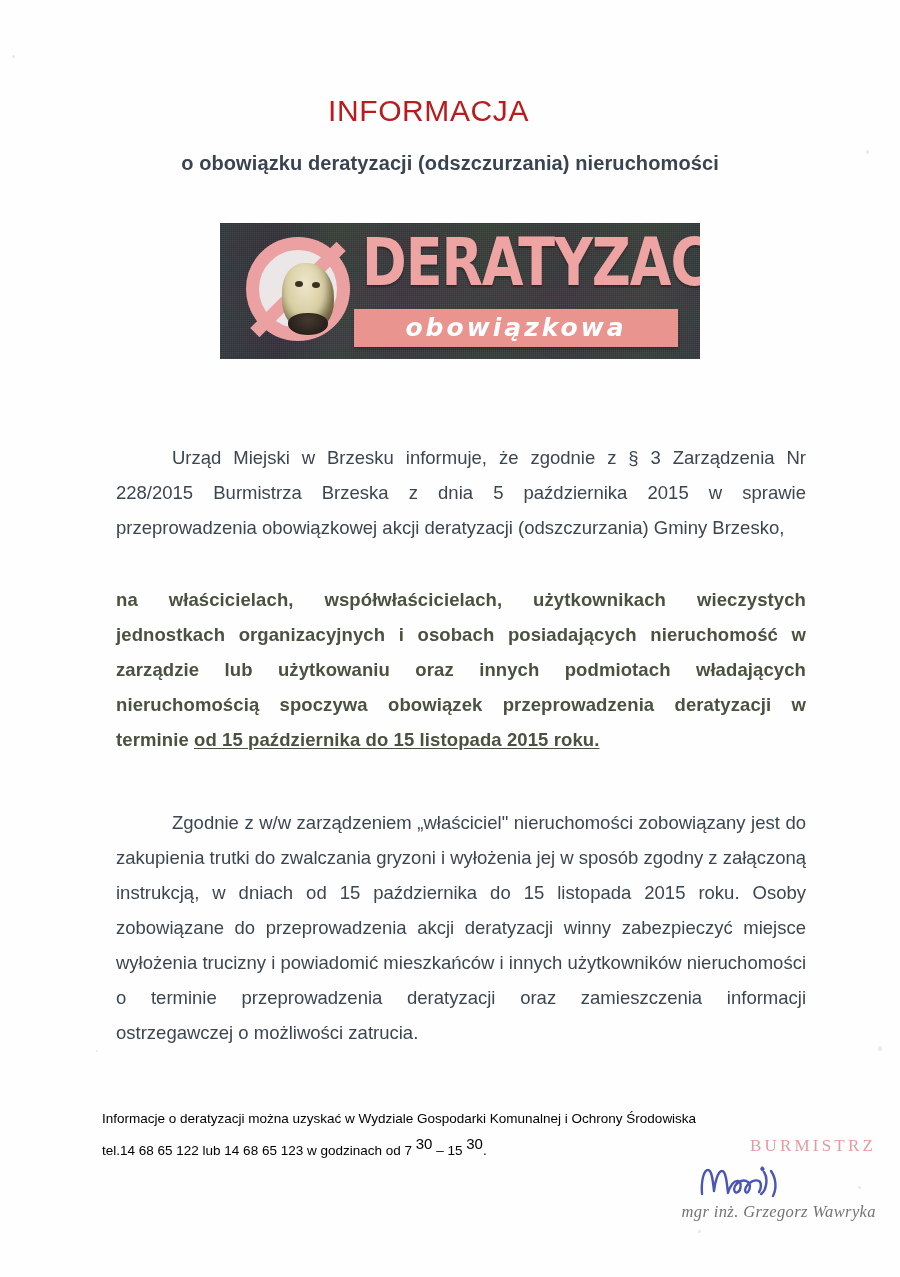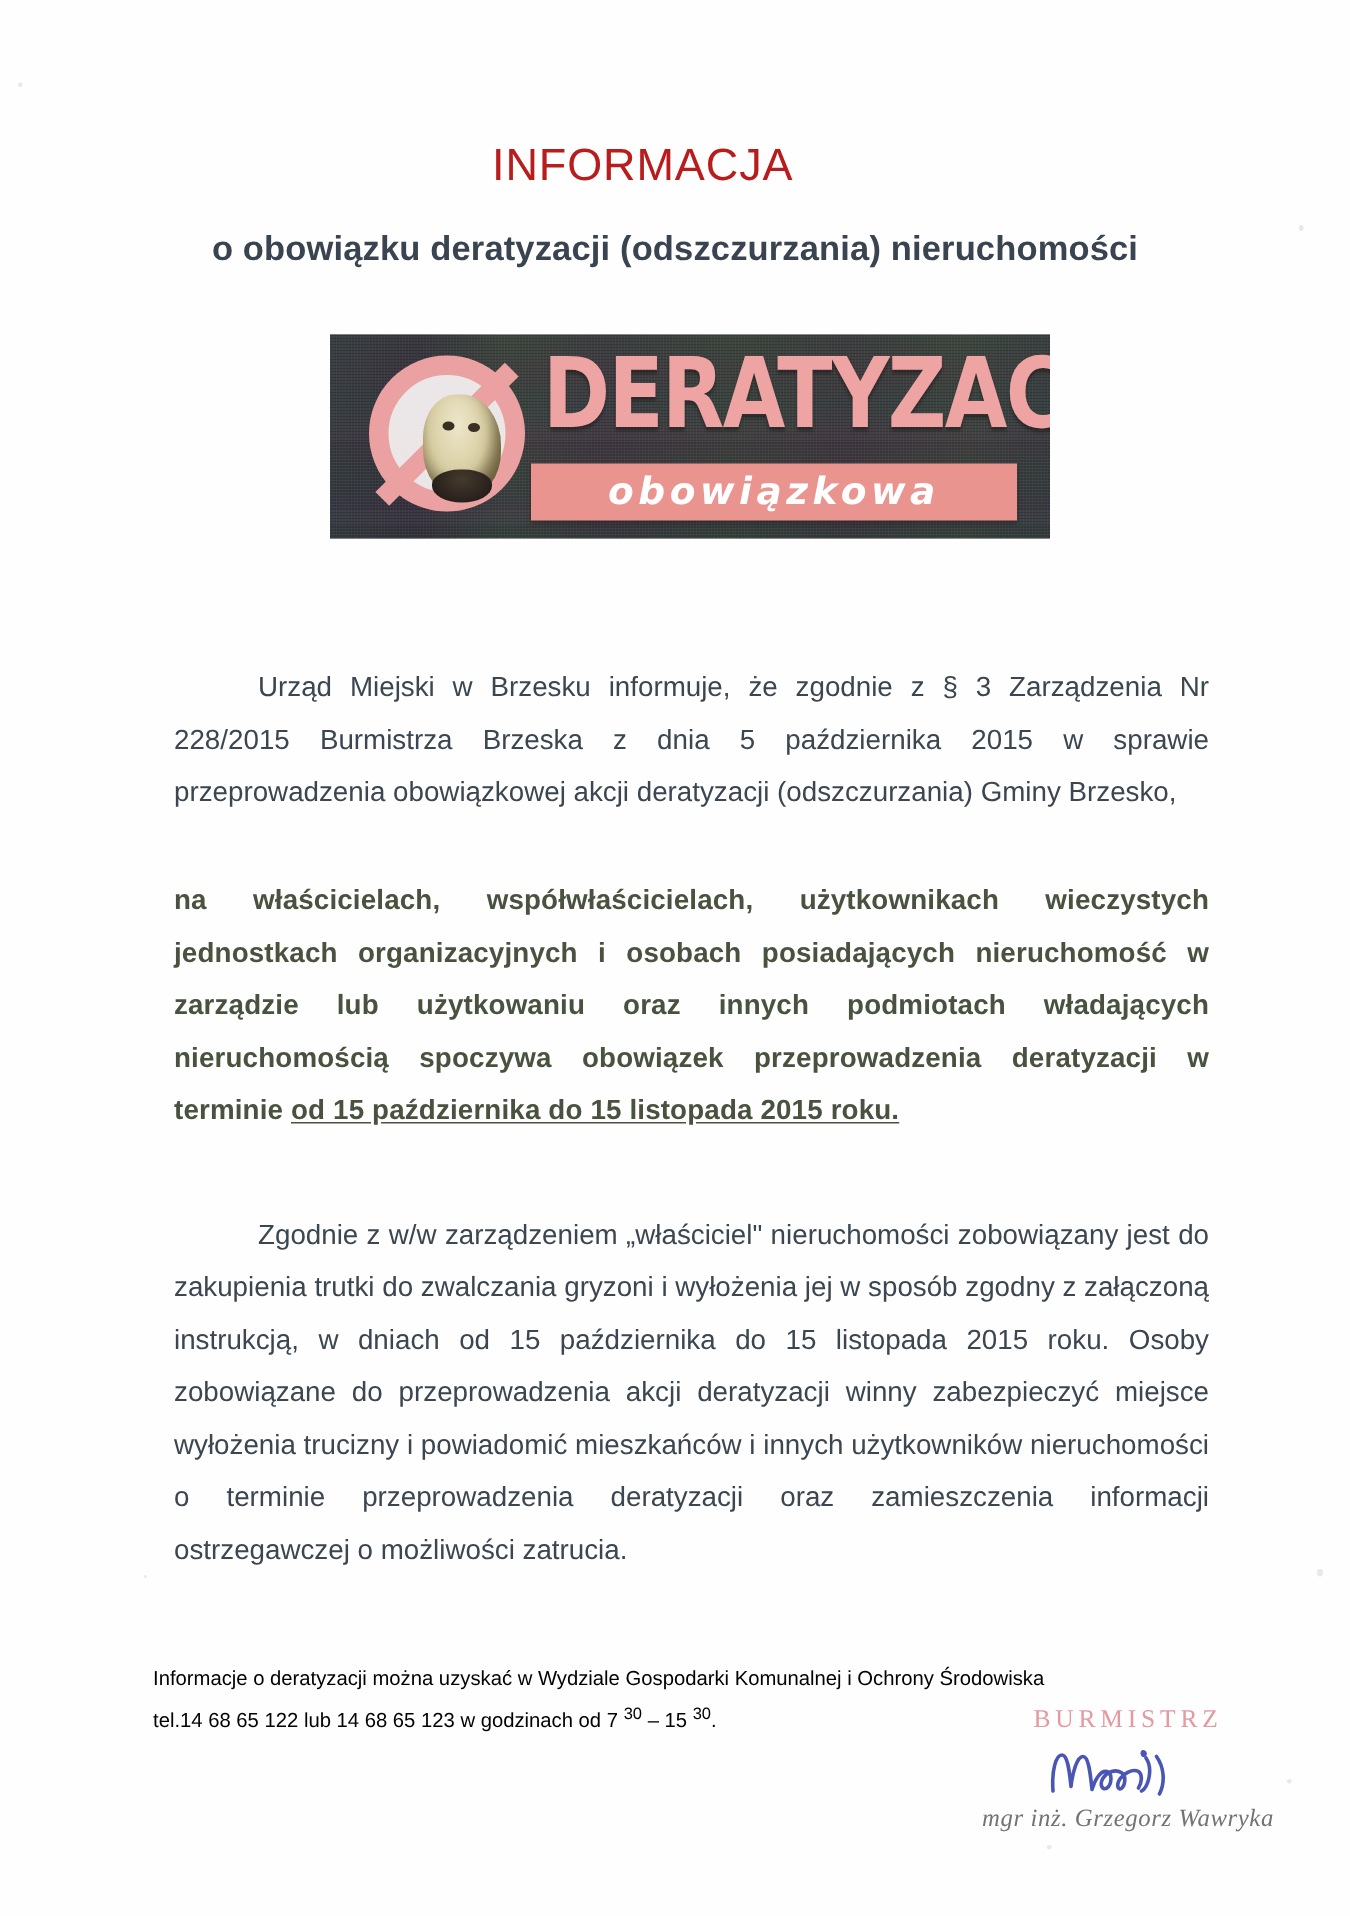--- a/index.html
+++ b/index.html
@@ -35,21 +35,21 @@
     font-weight: normal;
     letter-spacing: 0.6px;
     color: #b91c1c;
   }
   .doc-subtitle {
     position: absolute;
     left: 0;
     top: 152px;
     width: 900px;
     text-align: center;
-    font-size: 23px;
+    font-size: 20px;
     font-weight: bold;
     letter-spacing: 0.1px;
     color: #3a4450;
   }
 
   
   .banner {
     position: absolute;
     left: 220px;
     top: 223px;
@@ -213,29 +213,29 @@
   .footer-note {
     position: absolute;
     left: 102px;
     top: 1106px;
     width: 640px;
     font-size: 13.5px;
     line-height: 25px;
     color: #000000;
   }
   .footer-note .ln { display: block; white-space: nowrap; }
-  .footer-note sup { font-size: 11px; vertical-align: super; }
+  .footer-note sup { font-size: 15px; vertical-align: super; }
 
   
   .signature {
     position: absolute;
     left: 628px;
     top: 1136px;
     width: 248px;
-    text-align: center;
+    text-align: right;
   }
   .sig-role {
     font-family: "Liberation Serif", serif;
     font-size: 17px;
     letter-spacing: 3.2px;
     color: #e39aa0;
     white-space: nowrap;
   }
   .sig-mark {
     height: 46px;

